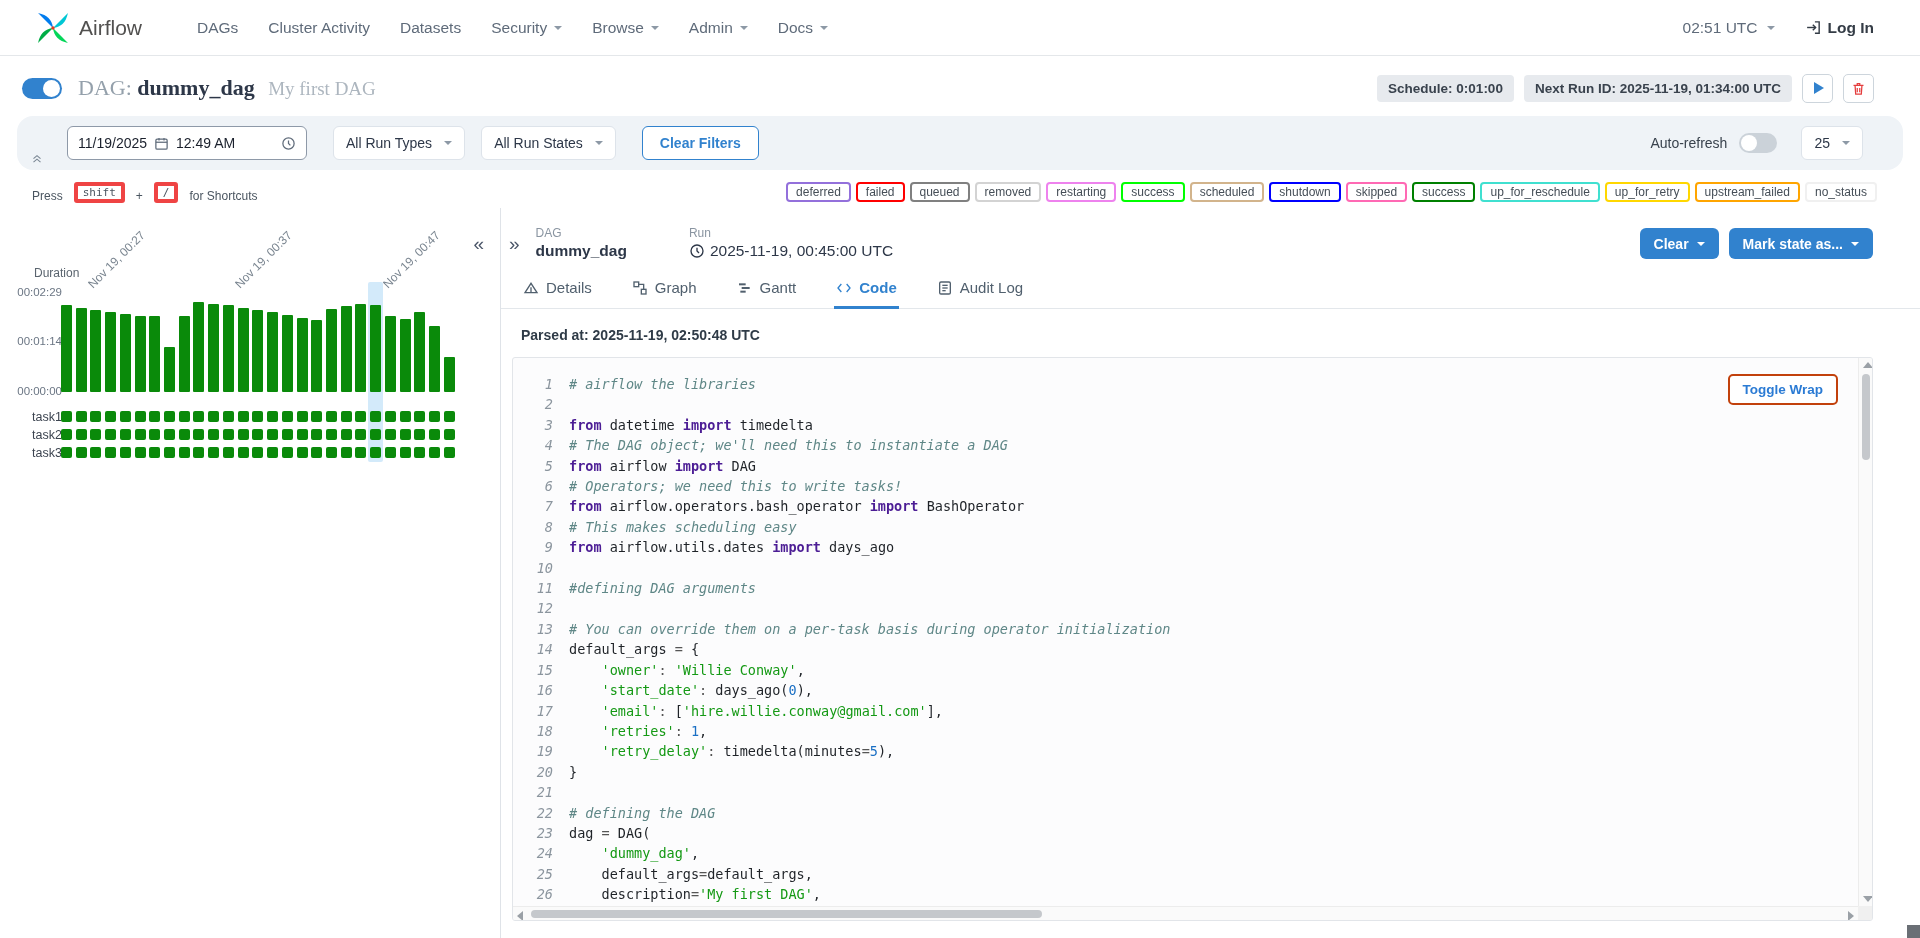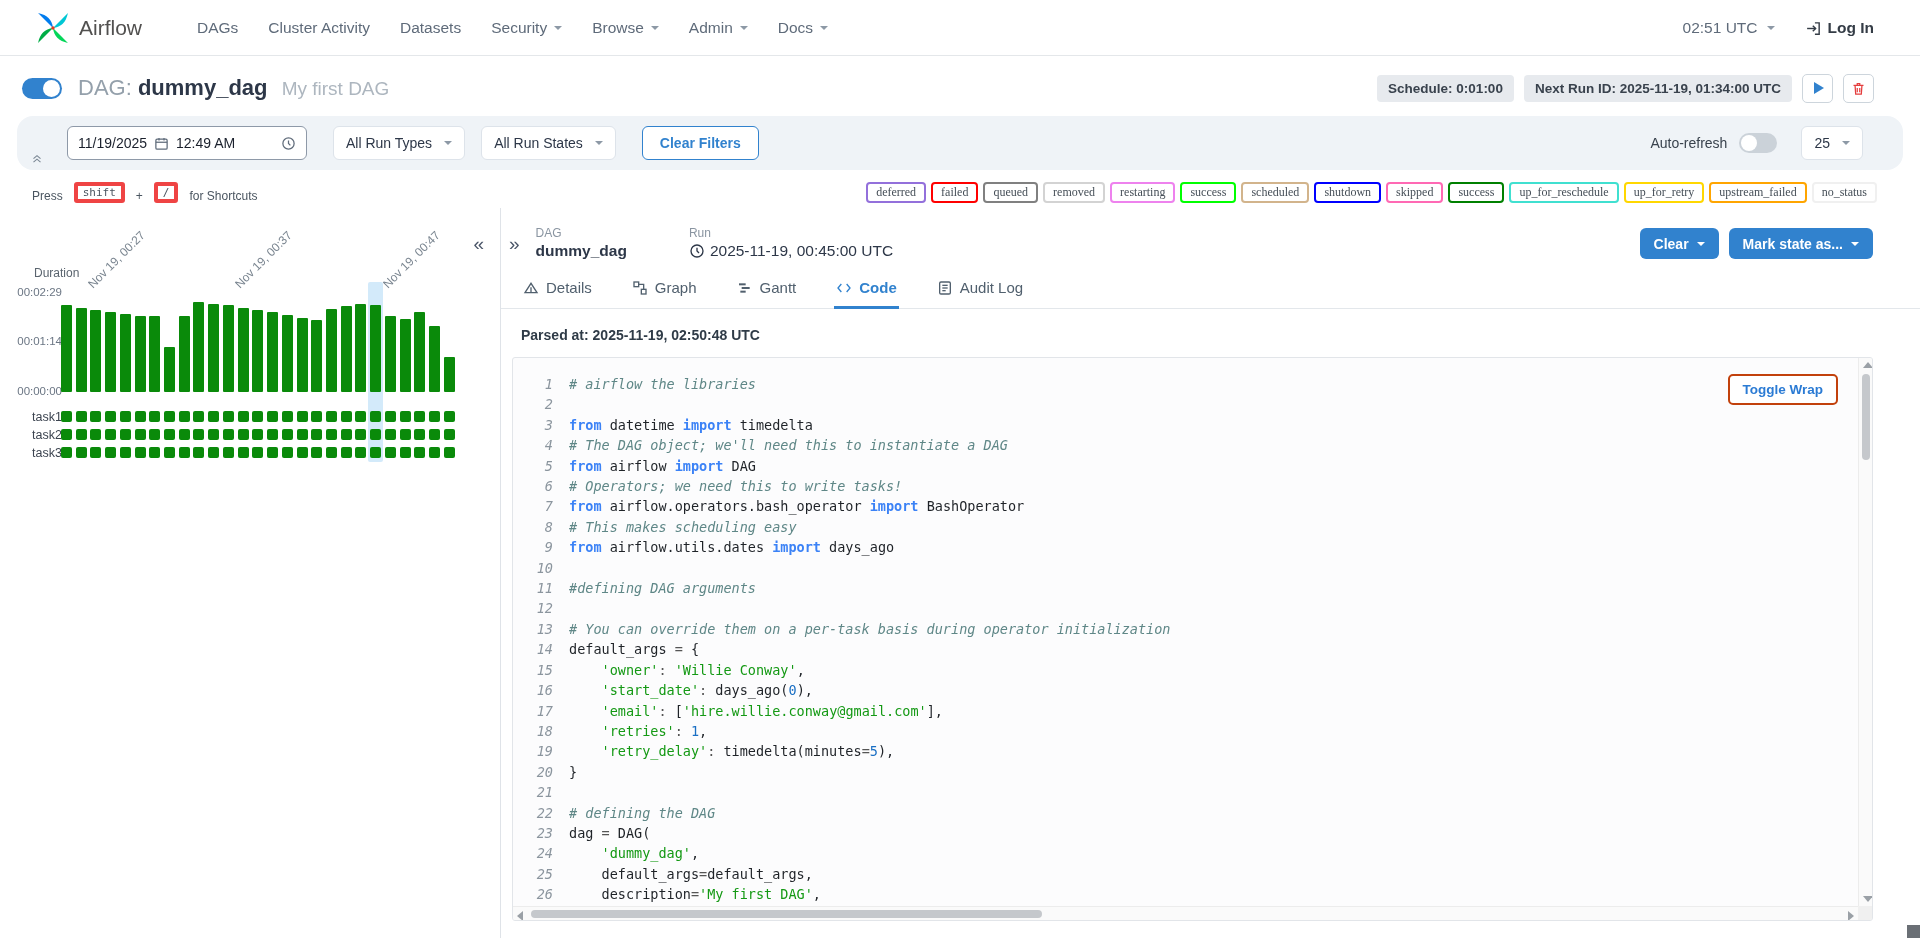--- a/index.html
+++ b/index.html
@@ -10,27 +10,27 @@
   
   .navbar{height:56px;display:flex;align-items:center;padding:0 46px 0 36px;border-bottom:1px solid #e4e7ea;background:#fff;}
   .brand{display:flex;align-items:center;gap:9px;margin-right:42px;cursor:pointer;}
   .brand-text{font-size:21px;color:#51504f;}
   .nav-menu{display:flex;align-items:center;gap:4px;flex:1;}
   .nav-item{padding:8px 13px;font-size:15.5px;color:#5f6b7a;display:flex;align-items:center;gap:7px;cursor:pointer;white-space:nowrap;}
   .caret{width:0;height:0;border-left:4px solid transparent;border-right:4px solid transparent;border-top:4.5px solid #8d99a6;display:inline-block;}
   .caret-white{border-top-color:#fff;}
   .nav-right{display:flex;align-items:center;gap:30px;}
   .clock{font-size:15.5px;color:#5f6b7a;display:flex;gap:9px;align-items:center;cursor:pointer;}
-  .login{font-size:15.5px;color:#343c46;display:flex;gap:6px;align-items:flex-end;font-weight:700;cursor:pointer;}
+  .login{font-size:15.5px;color:#343c46;display:flex;gap:6px;align-items:center;font-weight:700;cursor:pointer;}
 
   
   .dag-header{display:flex;align-items:center;padding:16px 46px 12px 22px;gap:16px;height:60px;}
   .switch{width:40px;height:21px;border-radius:11px;background:var(--accent);position:relative;cursor:pointer;flex-shrink:0;}
   .switch .knob{position:absolute;right:2px;top:2px;width:17px;height:17px;border-radius:50%;background:#fff;}
-  .dag-title{font-size:22px;white-space:nowrap;}
+  .dag-title{font-size:22px;white-space:nowrap;font-family:Liberation Serif, serif;}
   .dag-title .pre{color:#94a0ab;}
   .dag-title .id{color:#2d3748;font-weight:700;}
   .dag-title .desc{color:#adb6bf;font-size:19px;margin-left:8px;}
   .header-right{margin-left:auto;display:flex;align-items:center;gap:10px;}
   .hbadge{background:#e7eaee;border-radius:4px;padding:6px 11px;font-size:13.5px;font-weight:700;color:#39424d;white-space:nowrap;}
   .icon-btn{width:31px;height:29px;border:1px solid #cdd5dc;border-radius:5px;background:#fff;display:flex;align-items:center;justify-content:center;cursor:pointer;}
   .play-tri{width:0;height:0;border-left:10px solid var(--accent);border-top:6px solid transparent;border-bottom:6px solid transparent;margin-left:2px;}
 
   
   .filter-bar{margin:0 17px;background:#eff3f7;border-radius:16px;height:54px;display:flex;align-items:center;padding:0 40px 0 50px;position:relative;}
@@ -45,21 +45,21 @@
   .auto-refresh{margin-left:auto;display:flex;align-items:center;gap:12px;}
   .ar-label{font-size:14px;color:#39424d;}
   .toggle-off{width:38px;height:20px;border-radius:10px;background:#cbd2d9;position:relative;cursor:pointer;}
   .toggle-off .knob{position:absolute;left:2px;top:2px;width:16px;height:16px;border-radius:50%;background:#fff;}
   .sel-pagesize{margin-left:24px;}
 
   
   .meta-row{display:flex;align-items:center;padding:0 43px 0 32px;margin-top:10px;height:24px;}
   .shortcut-hint{font-size:12px;color:#4a5560;display:flex;align-items:flex-end;gap:11px;white-space:nowrap;}
   kbd{border:4px solid #ef4444;border-radius:3px;padding:0 5px;font-size:11px;background:#fff;color:#4a5560;font-family:"DejaVu Sans Mono",monospace;}
-  .state-legend{margin-left:auto;display:flex;gap:5px;font-family:Liberation Serif, serif;}
+  .state-legend{margin-left:auto;display:flex;gap:5px;}
   .legend-badge{border:2px solid #ccc;border-radius:4px;padding:1px 8px;font-size:12px;color:#454e57;background:#fff;white-space:nowrap;cursor:pointer;}
 
   
   .main{display:flex;margin-top:4px;height:730px;}
   .grid-panel{width:500px;position:relative;flex-shrink:0;}
   .chart{position:absolute;inset:0;}
   .chev{font-size:19px;color:#4a5568;cursor:pointer;line-height:1;}
   .chev-left{position:absolute;top:26px;right:16px;z-index:3;}
   .chev-left::before{content:"\00AB";}
   .chev-right::before{content:"\00BB";}
@@ -89,21 +89,21 @@
 
   .parsed-at{margin:18px 0 0 20px;font-size:14px;font-weight:700;color:#2f3b47;}
 
   .code-block{margin:14px 47px 0 11px;height:564px;position:relative;border:1px solid #e2e5e9;background:#fcfcfd;border-radius:3px;overflow:hidden;}
   .toggle-wrap{position:absolute;top:16px;right:34px;background:#fff;border:2px solid #c2410c;color:#2b7bd4;border-radius:5px;padding:6px 13px;font-size:13.5px;font-weight:700;cursor:pointer;font-family:inherit;z-index:4;}
   .code-lines{position:absolute;top:16px;left:10px;right:16px;bottom:16px;font-family:"DejaVu Sans Mono",monospace;font-size:13.5px;line-height:20.4px;overflow:hidden;}
   .code-line{display:flex;}
   .lineno{width:46px;text-align:right;color:#8b959e;font-style:italic;padding-right:16px;flex-shrink:0;}
   .code-text{white-space:pre;}
   .tk-c{color:#5f8787;font-style:italic;}
-  .tk-k{color:#3b82f6;font-weight:bold;}
+  .tk-k{color:#4c1d95;font-weight:bold;}
   .tk-s{color:#149914;}
   .tk-d{color:#1a6fc4;}
   .tk-o{color:#555;}
   .tk-p{color:#1f2328;}
 
   .vscroll{position:absolute;top:0;right:0;bottom:14px;width:14px;background:#fafafa;border-left:1px solid #ececec;}
   .vthumb{position:absolute;top:16px;left:3px;width:8px;height:86px;background:#c5c8cc;border-radius:4px;cursor:pointer;}
   .v-arrow{position:absolute;left:4px;width:0;height:0;border-left:5px solid transparent;border-right:5px solid transparent;}
   .v-arrow.up{top:4px;border-bottom:6px solid #9aa0a6;}
   .v-arrow.down{bottom:4px;border-top:6px solid #9aa0a6;}

